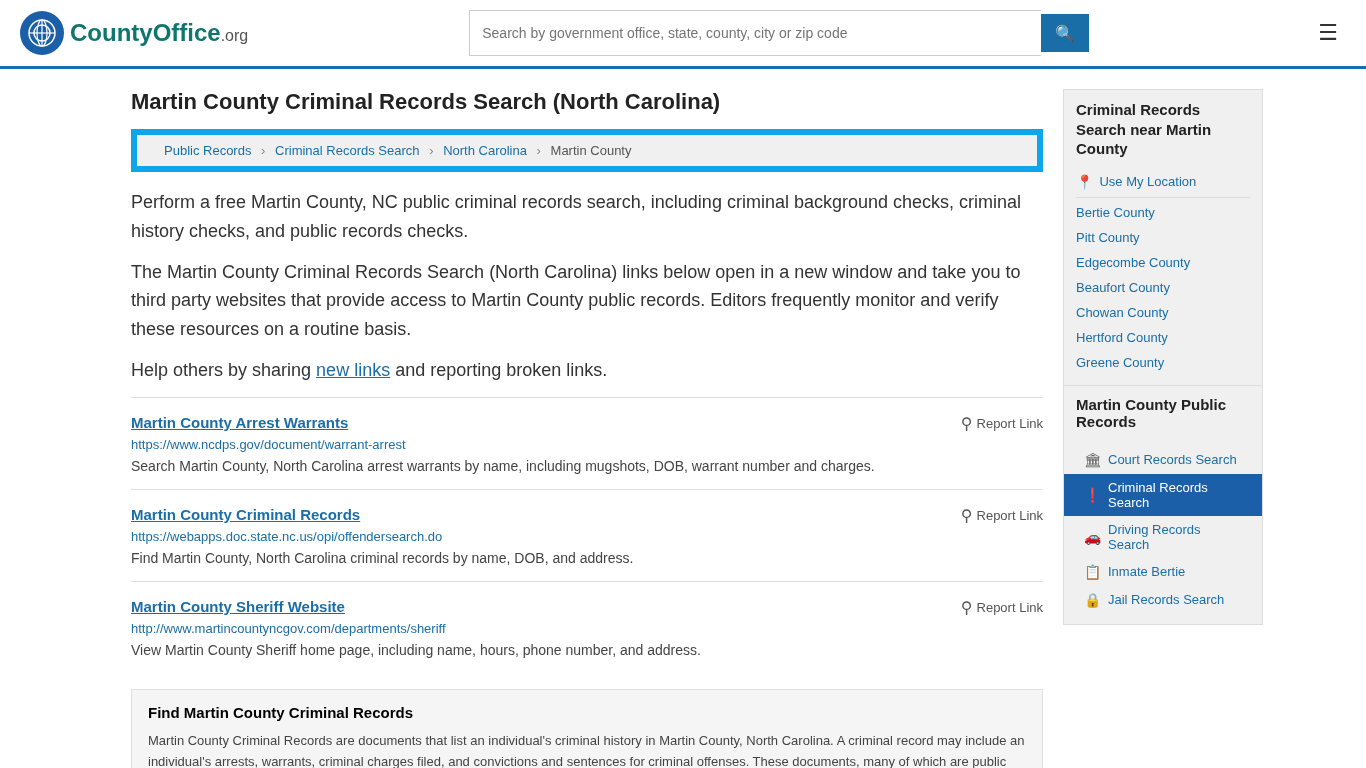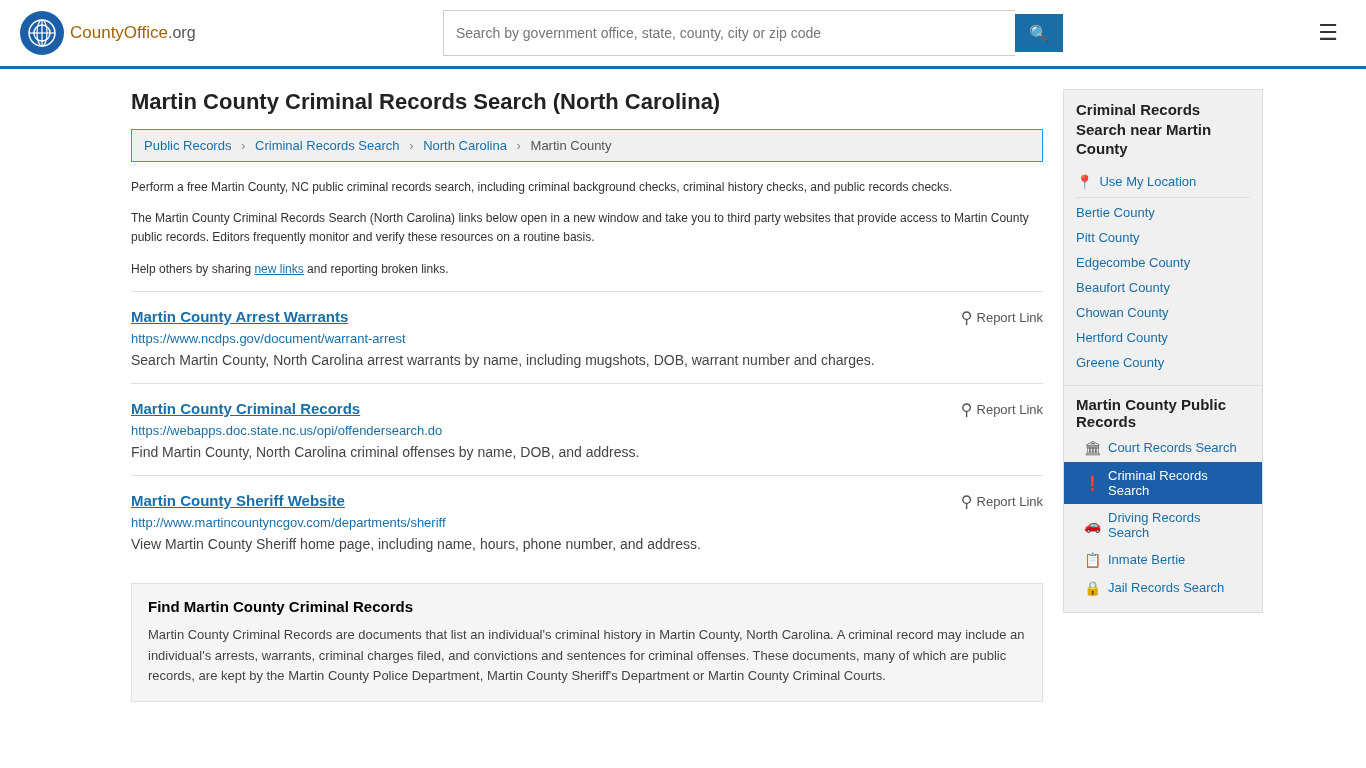--- a/index.html
+++ b/index.html
@@ -86,37 +86,37 @@
     .page-title {
       font-size: 22px;
       font-weight: bold;
       color: #222;
       margin-bottom: 14px;
     }
 
     
     .breadcrumb {
       background: #f0f0f0;
-      padding: 8px 12px;
+      padding: 8px 27px;
       font-size: 13px;
       color: #555;
       margin-bottom: 16px;
-      border: 1px solid #0ea5e9;
+      border: 6px solid #0ea5e9;
     }
     .breadcrumb a {
       color: #1a6ea8;
       text-decoration: none;
     }
     .breadcrumb .sep { margin: 0 6px; color: #888; }
 
     
     .desc-para {
       margin-bottom: 12px;
       line-height: 1.6;
-      font-size: 12px;
+      font-size: 18px;
     }
     .desc-para a {
       color: #1a6ea8;
       text-decoration: underline;
     }
 
     
     .record-item {
       border-top: 1px solid #e0e0e0;
       padding: 16px 0 12px;
@@ -210,21 +210,21 @@
       background: #f0f0f0;
       padding: 10px 12px;
       border: 1px solid #ddd;
       border-top: none;
       margin-top: 0;
     }
     .sidebar-public-title {
       font-size: 15px;
       font-weight: bold;
       color: #222;
-      margin-bottom: 4px;
+      margin-bottom: 16px;
     }
     .sidebar-pub-link {
       display: flex;
       align-items: center;
       gap: 8px;
       padding: 6px 8px;
       font-size: 13px;
       color: #1a6ea8;
       text-decoration: none;
       cursor: pointer;
@@ -255,21 +255,21 @@
     <div class="logo-circle">
       <svg width="28" height="28" viewBox="0 0 28 28" fill="none">
         <circle cx="14" cy="14" r="13" fill="#1a5fa8" stroke="white" stroke-width="1.5"></circle>
         <circle cx="14" cy="14" r="8" fill="none" stroke="white" stroke-width="1.5"></circle>
         <line x1="14" y1="1" x2="14" y2="27" stroke="white" stroke-width="1.2"></line>
         <line x1="1" y1="14" x2="27" y2="14" stroke="white" stroke-width="1.2"></line>
         <ellipse cx="14" cy="14" rx="5" ry="13" fill="none" stroke="white" stroke-width="1.2"></ellipse>
       </svg>
     </div>
     <div>
-      <span style="font-size:17px;font-weight:normal;color:#a16207;">CountyOffice</span><span style="color:#555;font-size:16px;">.org</span>
+      <span style="font-size:24px;font-weight:bold;color:#0f766e;">CountyOffice</span><span style="color:#555;font-size:16px;">.org</span>
     </div>
   </div>
   <div class="search-area">
     <input class="search-input" type="text" placeholder="Search by government office, state, county, city or zip code" style="">
     <button class="search-btn">
       <span>🔍</span>
     </button>
   </div>
   <button class="menu-btn">
     <span>☰</span>
@@ -312,21 +312,21 @@
 
     <div class="record-item">
       <div class="record-item-header">
         <a class="record-title">Martin County Criminal Records</a>
         <div class="report-link-btn">
           <span class="report-icon">⚲</span>
           <span>Report Link</span>
         </div>
       </div>
       <div class="record-url">https://webapps.doc.state.nc.us/opi/offendersearch.do</div>
-      <div class="record-desc">Find Martin County, North Carolina criminal offenses by name, DOB, and address.</div>
+      <div class="record-desc">Find Martin County, North Carolina criminal records by name, DOB, and address.</div>
     </div>
 
     <div class="record-item">
       <div class="record-item-header">
         <a class="record-title">Martin County Sheriff Website</a>
         <div class="report-link-btn">
           <span class="report-icon">⚲</span>
           <span>Report Link</span>
         </div>
       </div>

